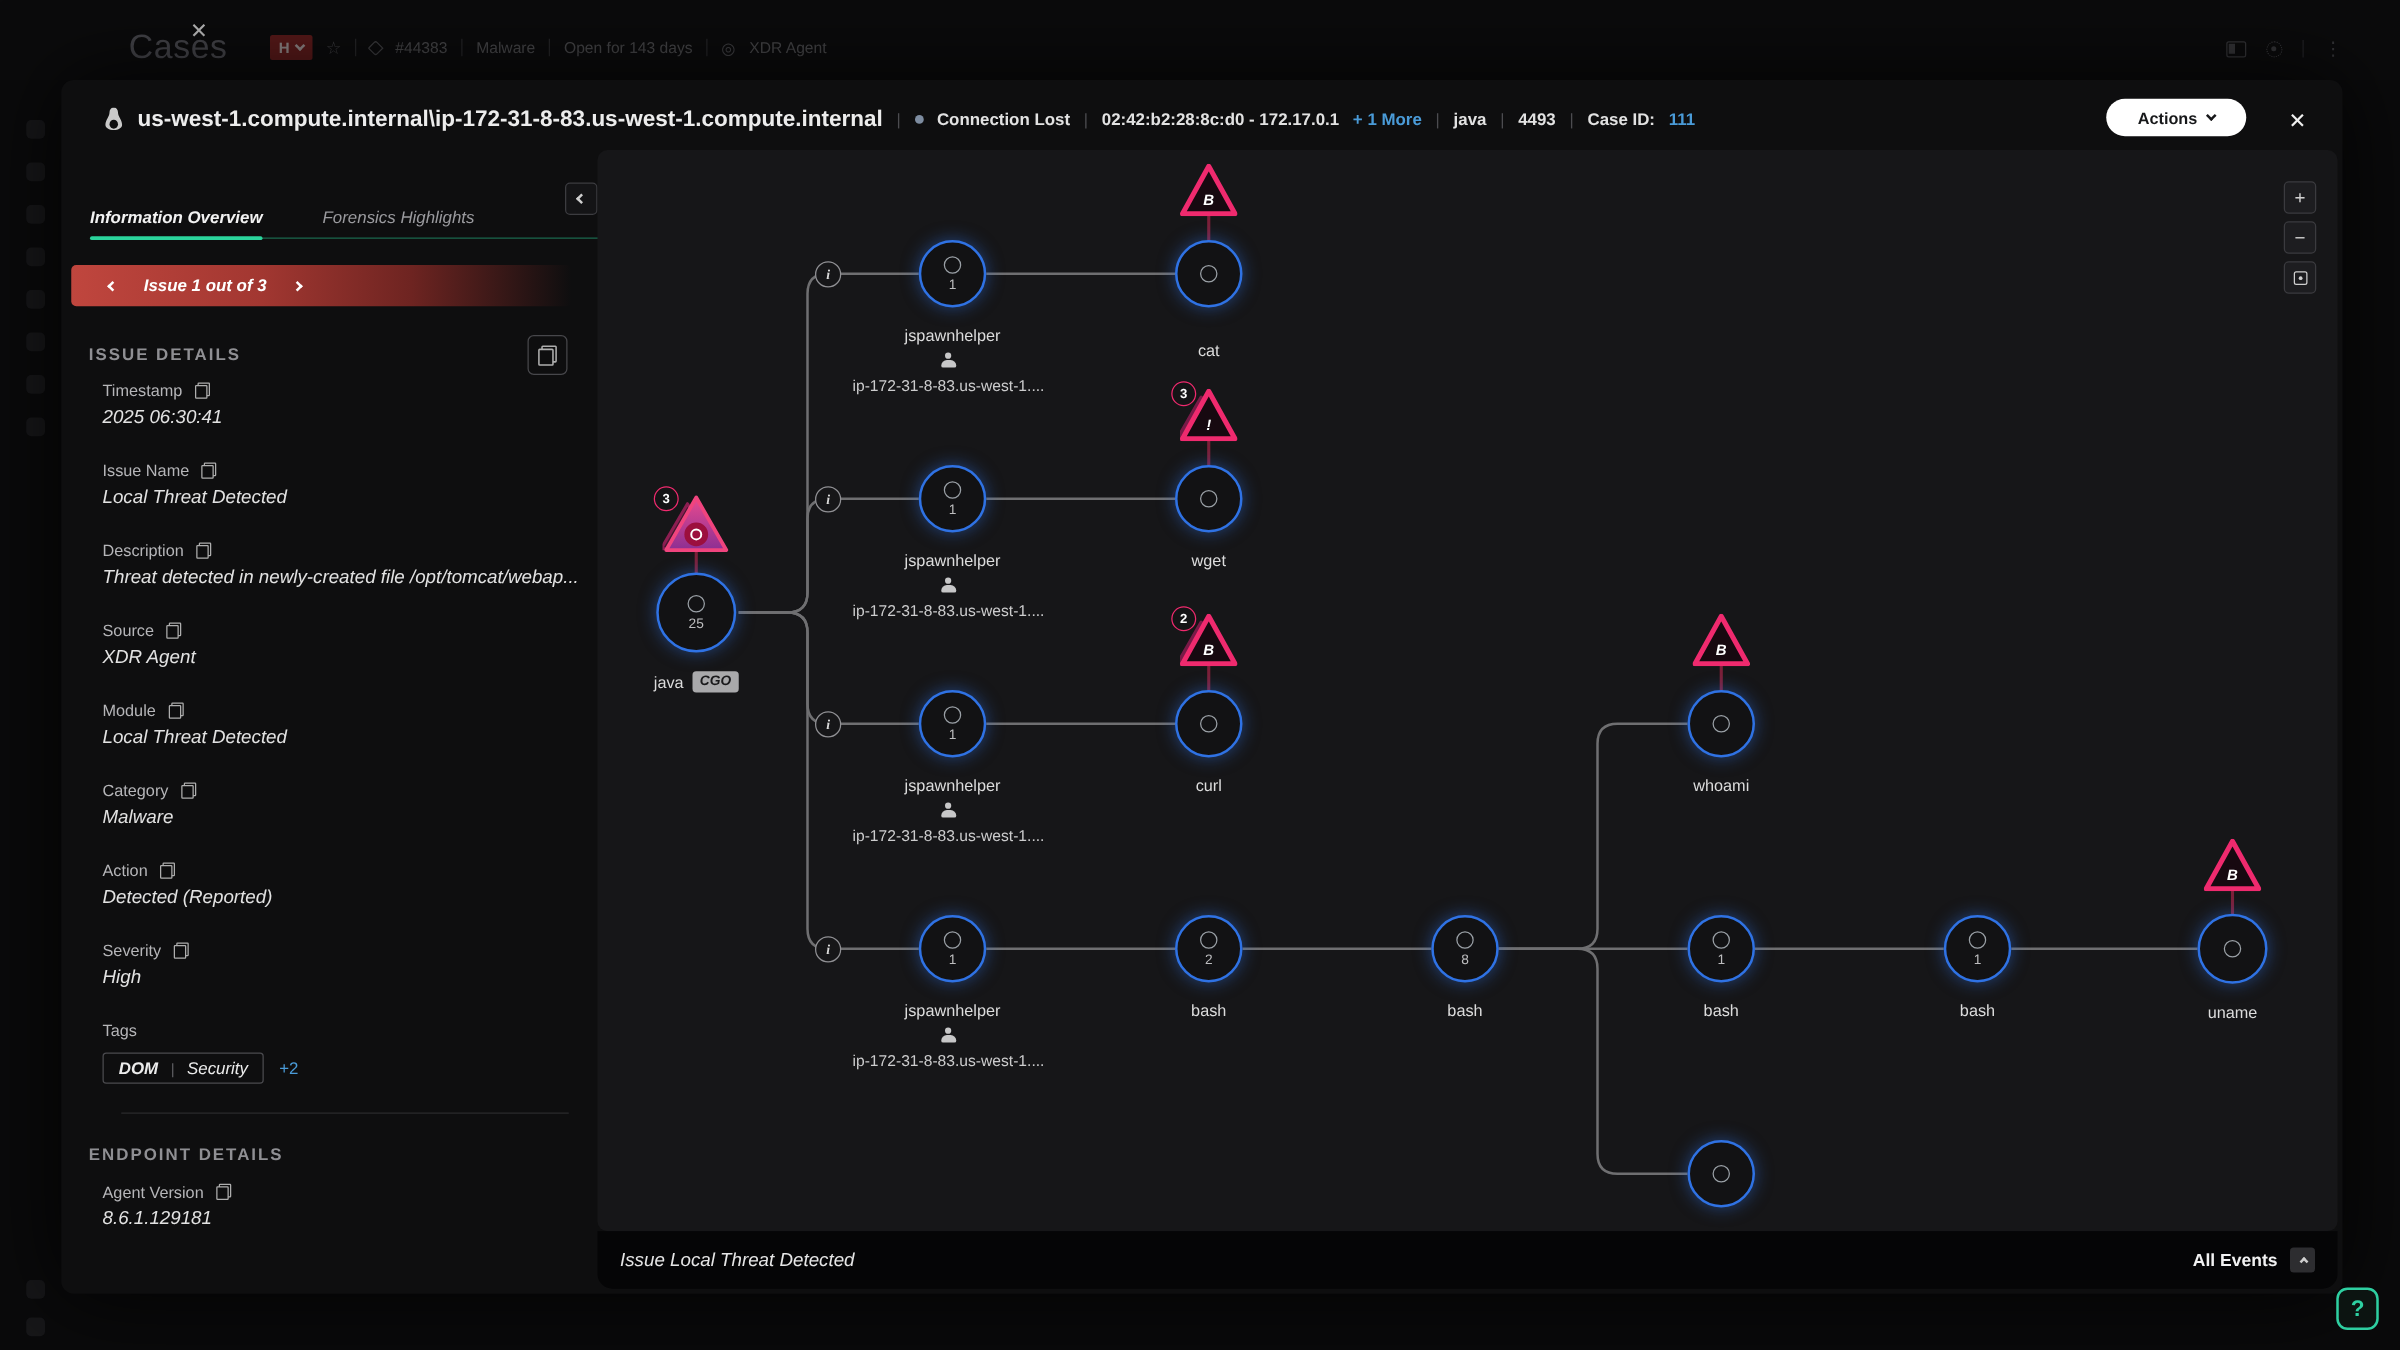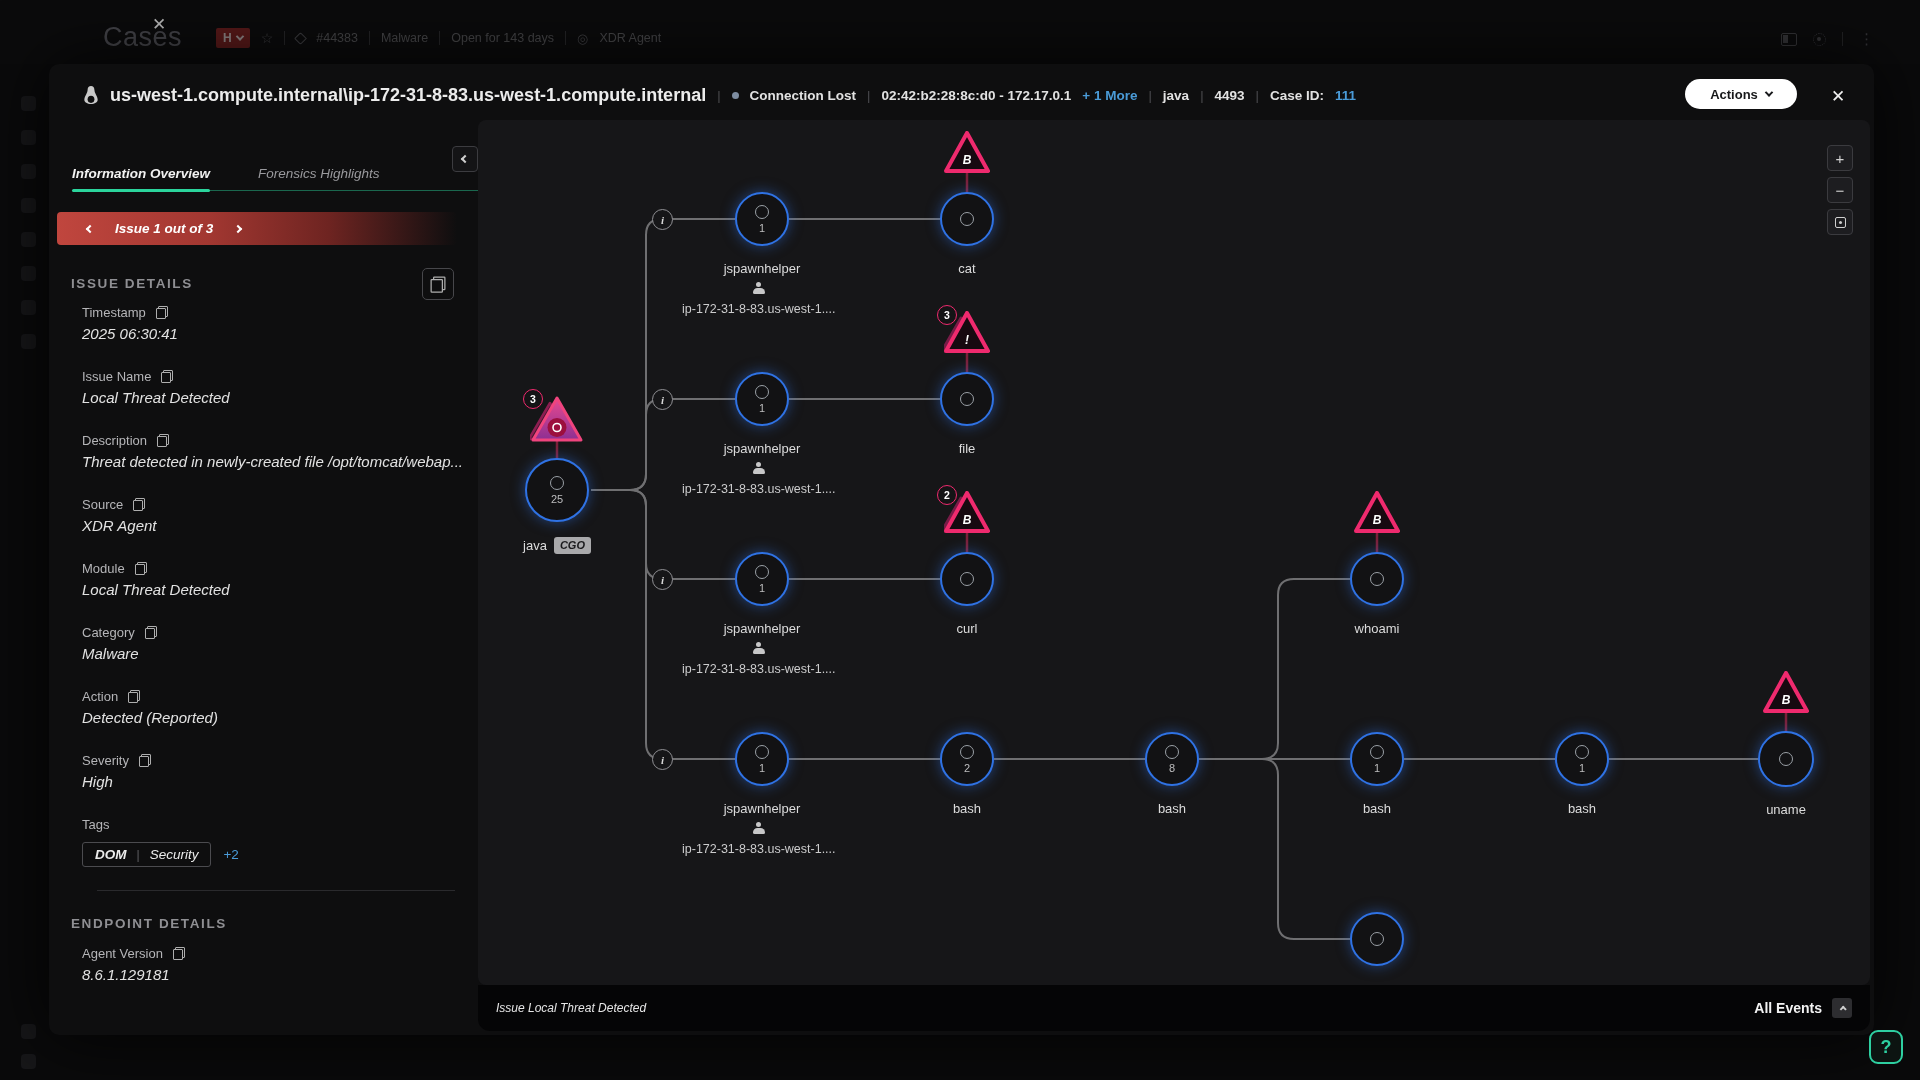--- a/index.html
+++ b/index.html
@@ -107,21 +107,21 @@
             display:flex; align-items:center; justify-content:center; z-index:3; }
   .zbtn { position:absolute; left:1349px; width:26px; height:26px; background:#1d1d20; border:1px solid #3b3b3f;
           border-radius:4px; color:#d2d2d2; font-size:15px; display:flex; align-items:center; justify-content:center; cursor:pointer; z-index:4; }
   .fitic { width:11px; height:11px; border:1.5px solid #cfcfcf; border-radius:2px; position:relative; }
   .fitic::after { content:''; position:absolute; left:3px; top:3px; width:3px; height:3px; background:#cfcfcf; border-radius:50%; }
 
   
   .footer { position:absolute; left:429px; top:921px; width:1392px; height:46px; background:#050506;
             border-radius:0 0 12px 12px; display:flex; align-items:center; justify-content:space-between;
             padding:0 18px 0 18px; z-index:5; }
-  .fissue { color:#e6e6e6; font-size:12px; font-style:italic; }
+  .fissue { color:#e6e6e6; font-size:15px; font-style:italic; }
   .fevents { display:flex; align-items:center; gap:10px; }
   .fevents .lbl { color:#f2f2f2; font-size:14px; font-weight:700; }
   .collapseSm { width:20px; height:20px; background:#2d2d30; border-radius:3px; color:#cfcfcf;
                 display:flex; align-items:center; justify-content:center; cursor:pointer; }
   .collapseSm .chev { width:5px; height:5px; transform:rotate(-135deg) translate(-1px,0); }
 
   .helpBtn { position:absolute; left:1869px; top:1030px; width:34px; height:34px; background:#0c1411;
              border:2px solid #2ecfa1; border-radius:9px; color:#2ecfa1; font-size:18px; font-weight:700;
              display:flex; align-items:center; justify-content:center; cursor:pointer; }
 </style>
@@ -365,21 +365,21 @@
         <span class="person"></span>
         <span>ip-172-31-8-83.us-west-1....</span>
       </div>
       <div class="alert" style="left: 466px; top: 11px; width: 46px; height: 42px;"><svg width="46" height="42" viewBox="0 0 46 42">
           <polygon points="23,2 44,40 2,40" fill="#170910" stroke="#ef2a6e" stroke-width="4" stroke-linejoin="round"></polygon>
           <text x="23" y="33" text-anchor="middle" fill="#ffffff" font-size="12" font-weight="bold" font-style="italic" font-family="Liberation Sans, sans-serif">B</text>
         </svg></div>
       <div class="node" style="left: 462px; top: 72px; width: 54px; height: 54px;">
         <span class="glyph"></span>
       </div>
-      <div class="nlabel" style="left: 379px; top: 141px;">
+      <div class="nlabel" style="left: 379px; top: 153px;">
         <span>cat</span>
       </div>
       <div class="node" style="left: 257px; top: 252px; width: 54px; height: 54px;">
         <span class="glyph"></span>
         <span class="count">1</span>
       </div>
       <div class="nlabel" style="left: 174px; top: 321px;">
         <span>jspawnhelper</span>
       </div>
       <div class="nhost" style="left: 204px; top: 342px;">
@@ -388,21 +388,21 @@
       </div>
       <div class="alert" style="left: 466px; top: 191px; width: 46px; height: 42px;"><svg width="46" height="42" viewBox="0 0 46 42">
           <polygon points="17,7 36,40 -2,40" fill="#3c1127" stroke="#8a1c50" stroke-width="3" stroke-linejoin="round" opacity="0.85"></polygon>
           <polygon points="23,2 44,40 2,40" fill="#170910" stroke="#ef2a6e" stroke-width="4" stroke-linejoin="round"></polygon>
           <text x="23" y="33" text-anchor="middle" fill="#ffffff" font-size="12" font-weight="bold" font-style="italic" font-family="Liberation Sans, sans-serif">!</text>
         </svg><span class="abadge">3</span></div>
       <div class="node" style="left: 462px; top: 252px; width: 54px; height: 54px;">
         <span class="glyph"></span>
       </div>
       <div class="nlabel" style="left: 379px; top: 321px;">
-        <span>file</span>
+        <span>wget</span>
       </div>
       <div class="node" style="left: 257px; top: 432px; width: 54px; height: 54px;">
         <span class="glyph"></span>
         <span class="count">1</span>
       </div>
       <div class="nlabel" style="left: 174px; top: 501px;">
         <span>jspawnhelper</span>
       </div>
       <div class="nhost" style="left: 204px; top: 522px;">
         <span class="person"></span>

